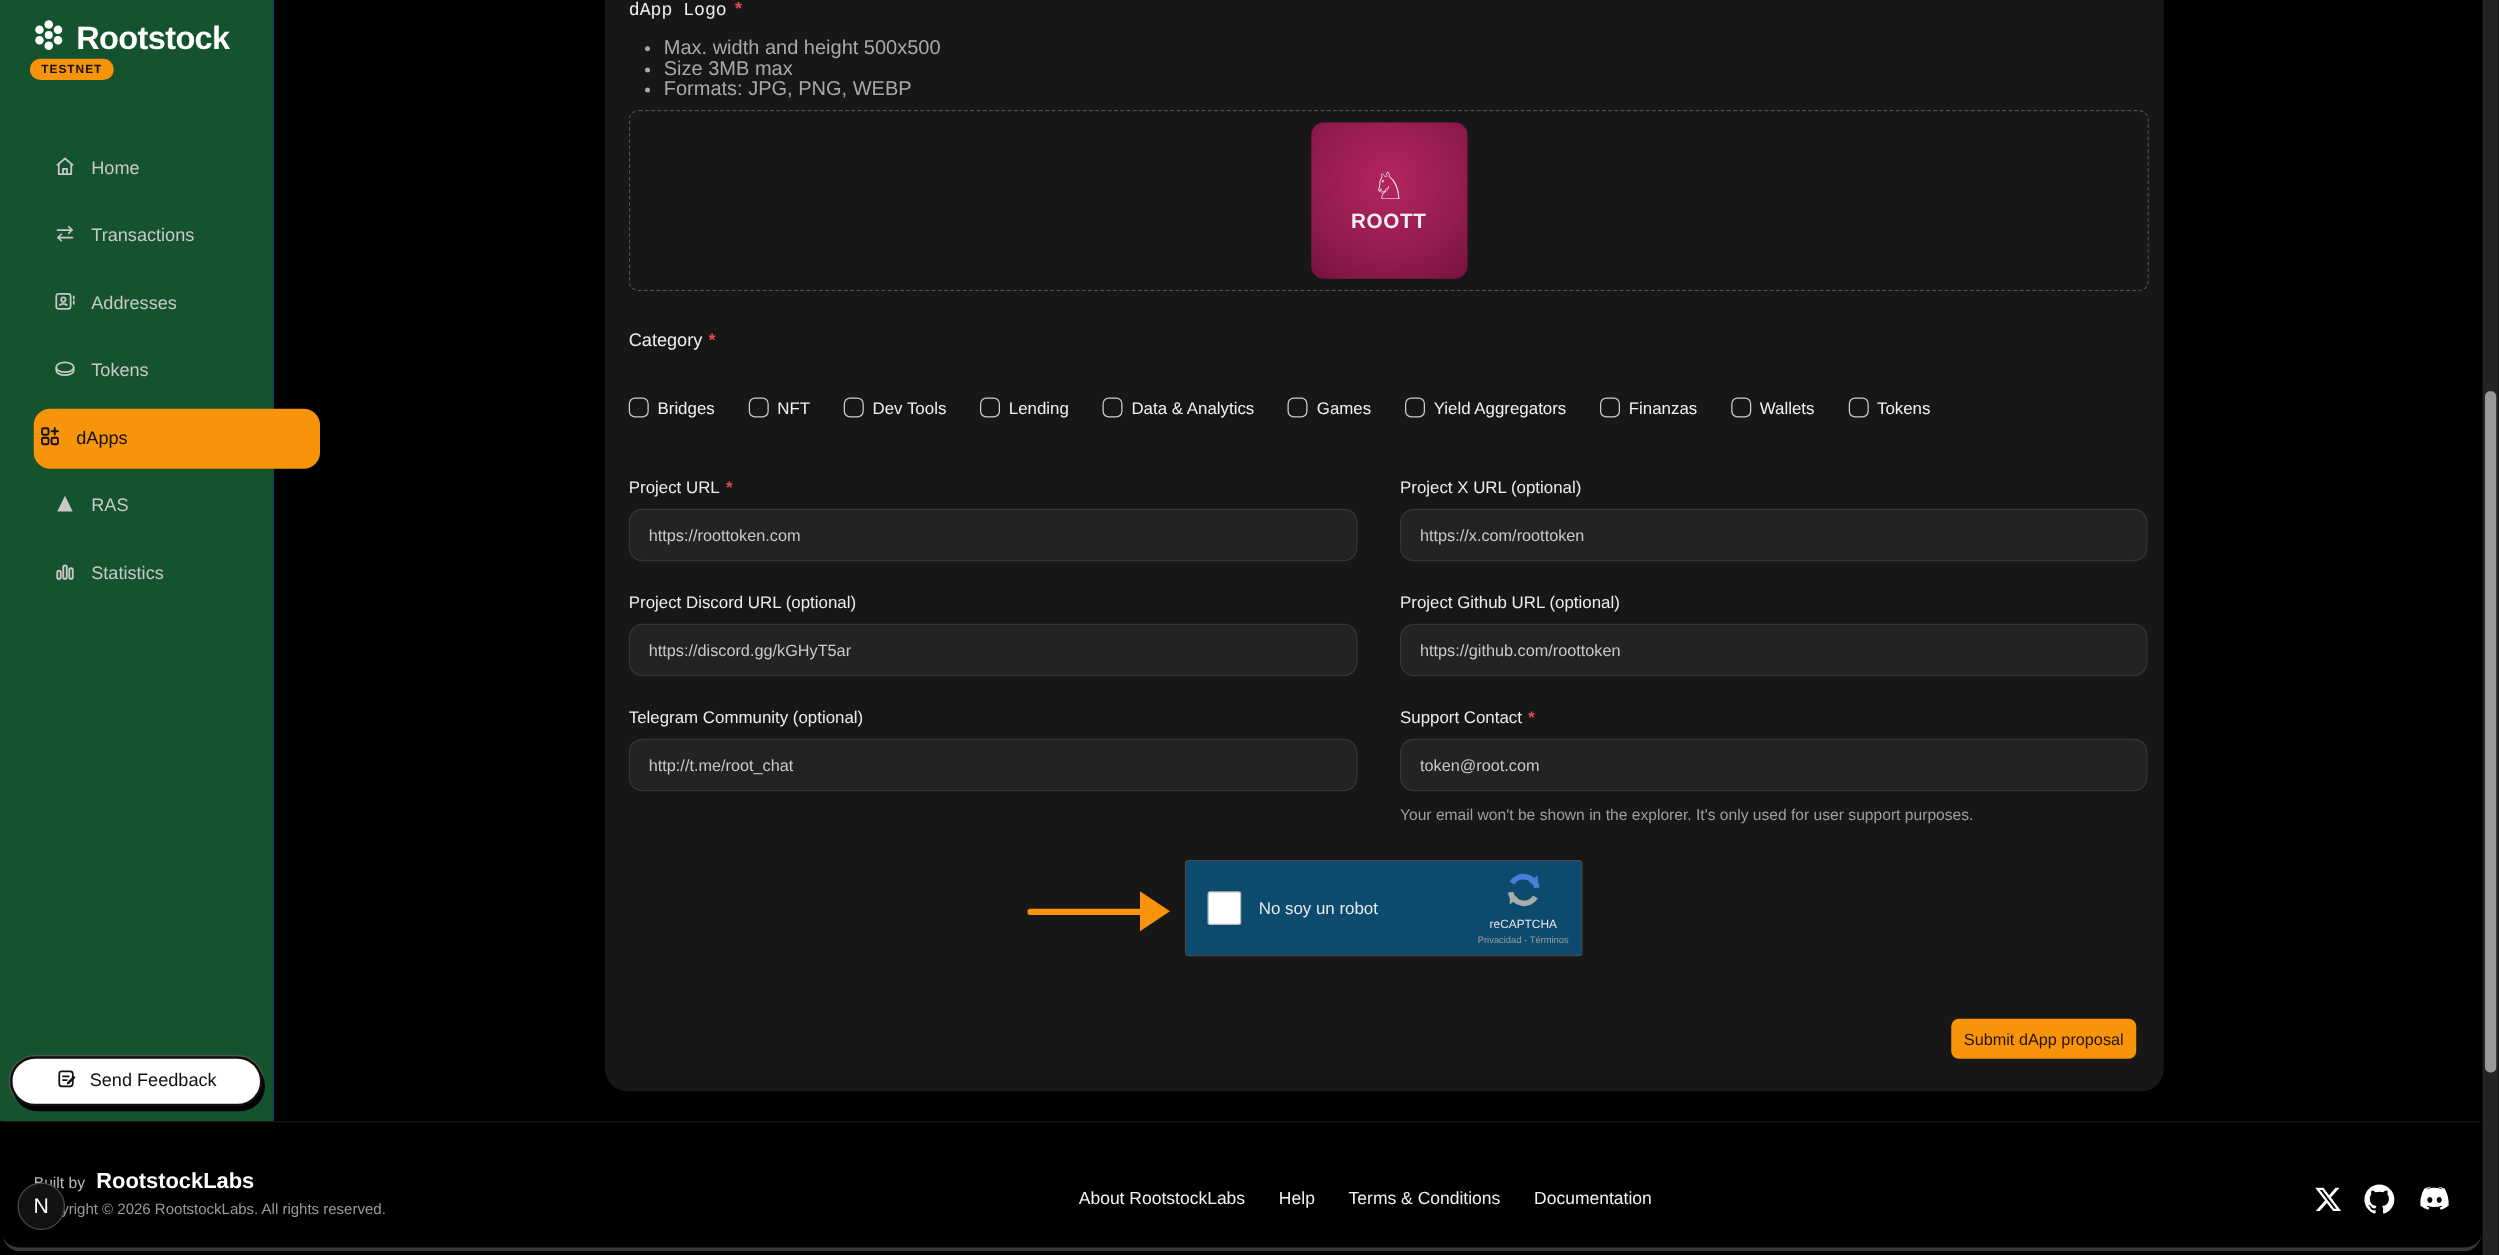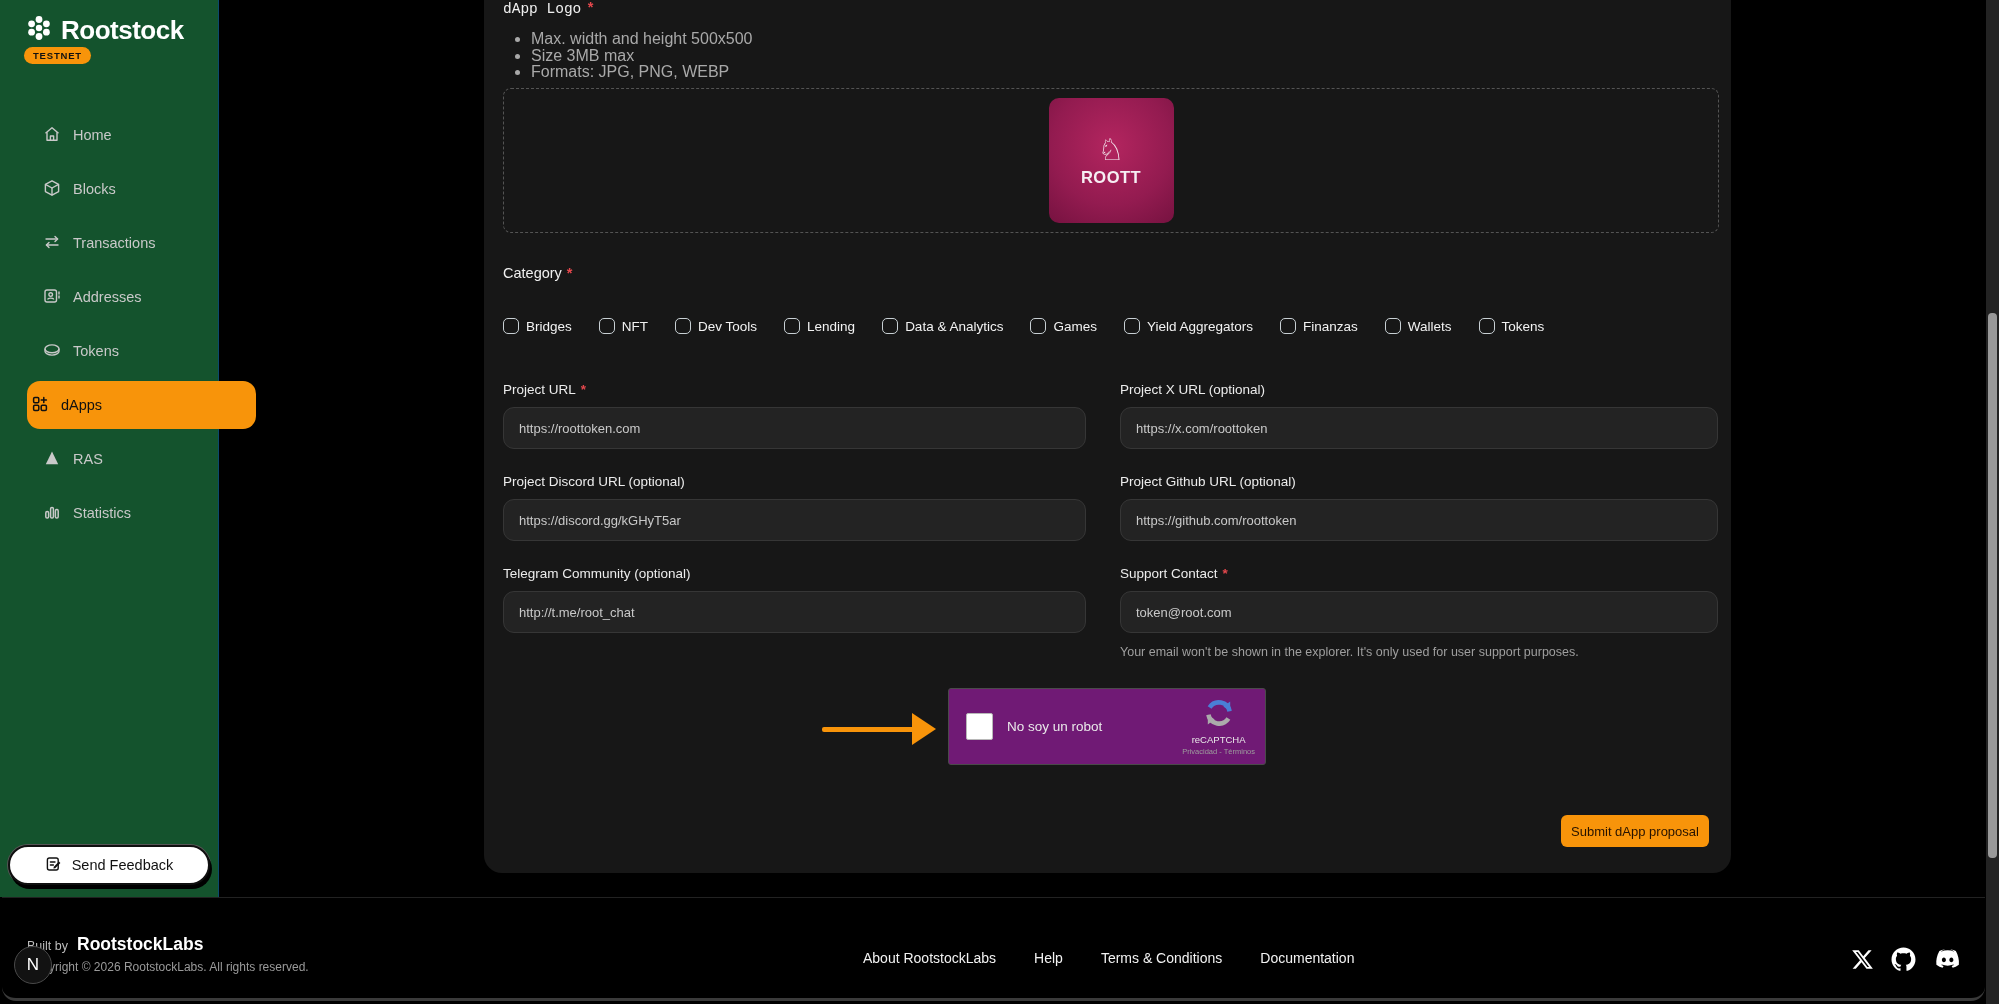--- a/index.html
+++ b/index.html
@@ -54,21 +54,21 @@
   .field { position:absolute; width:583px; }
   .field.right { width:598px; }
   .flabel { color:#ececec; font-size:13.5px; margin-bottom:10px; }
   .ti { width:100%; height:42px; background:#232323; border:1px solid #363636;
     border-radius:11px; padding:0 15px; color:#c9c9c9; font-size:13px;
     font-family:"Liberation Sans", sans-serif; outline:none; }
   .helper { color:#9f9f9f; font-size:12.5px; margin-top:12px; }
 
   
   #captcha { position:absolute; left:464px; top:688px; width:318px; height:77px;
-    background:#701a75; border:1px solid #4a4a4a; border-radius:3px;
+    background:#0c4a6e; border:1px solid #4a4a4a; border-radius:3px;
     display:flex; align-items:center; }
   #captcha .cbox { width:27px; height:27px; background:#fff; border-radius:2px;
     margin-left:17px; cursor:pointer; border:1px solid #b8b8b8; }
   #captcha .ctext { color:#eaeaea; font-size:13.5px; margin-left:14px; }
   .cap-right { margin-left:auto; margin-right:10px; display:flex; flex-direction:column;
     align-items:center; }
   .cap-brand { color:#e8e8e8; font-size:9.5px; margin-top:2px; }
   .cap-links { color:#9d9d9d; font-size:7.5px; margin-top:2px; }
 
   
@@ -88,21 +88,21 @@
     border-top:1px solid #222; border-bottom:3px solid #3a3a3a;
     border-radius:0 0 14px 14px; }
   .builtby { position:absolute; left:25px; top:36px; display:flex; align-items:baseline; gap:9px; }
   .builtby .bb { color:#bdbdbd; font-size:12.5px; }
   .builtby .co { color:#fff; font-size:17.5px; font-weight:600; }
   .copyright { position:absolute; left:25px; top:62px; color:#9a9a9a; font-size:12px; }
   #n-badge { position:absolute; left:12px; top:48px; width:38px; height:38px;
     border-radius:50%; background:#121212; border:1.5px solid #4a4a4a;
     display:flex; align-items:center; justify-content:center;
     color:#fff; font-size:17px; }
-  .flinks { position:absolute; left:861px; top:52px; display:flex; gap:38px; }
+  .flinks { position:absolute; left:861px; top:52px; display:flex; gap:27px; }
   .flinks span { color:#f2f2f2; font-size:14px; cursor:pointer; }
   .social { position:absolute; right:25px; top:48px; display:flex; gap:17px; align-items:center; }
   .social .sic { cursor:pointer; display:flex; }
 
   
   #sb-track { position:absolute; right:0; top:0; width:13px; height:1004px; background:#232323; }
   #sb-thumb { position:absolute; right:2px; top:313px; width:9px; height:545px;
     background:#999; border-radius:4px; }
 </style>
 </head>
@@ -130,28 +130,20 @@
   <div class="nav">
     <div class="nav-item">
       <span><svg width="18" height="18" viewBox="0 0 18 18" fill="none" stroke="currentColor" stroke-width="1.4" stroke-linejoin="round">
             <path d="M2.5 8.3 L9 2.8 L15.5 8.3"></path>
             <path d="M4 7.2 V15.2 H14 V7.2"></path>
             <path d="M7.4 15.2 V11 H10.6 V15.2"></path>
           </svg></span>
       <span>Home</span>
     </div>
     <div class="nav-item">
-      <span><svg width="18" height="18" viewBox="0 0 18 18" fill="none" stroke="currentColor" stroke-width="1.4" stroke-linejoin="round">
-            <path d="M9 1.8 L15.6 5.4 V12.6 L9 16.2 L2.4 12.6 V5.4 Z"></path>
-            <path d="M2.4 5.4 L9 9 L15.6 5.4"></path>
-            <path d="M9 9 V16.2"></path>
-          </svg></span>
-      <span>Blocks</span>
-    </div>
-    <div class="nav-item">
       <span><svg width="18" height="18" viewBox="0 0 18 18" fill="none" stroke="currentColor" stroke-width="1.4" stroke-linecap="round" stroke-linejoin="round">
             <path d="M3 6 H14.5"></path>
             <path d="M12 3.4 L14.6 6 L12 8.6"></path>
             <path d="M15 12 H3.5"></path>
             <path d="M6 9.4 L3.4 12 L6 14.6"></path>
           </svg></span>
       <span>Transactions</span>
     </div>
     <div class="nav-item">
       <span><svg width="18" height="18" viewBox="0 0 18 18" fill="none" stroke="currentColor" stroke-width="1.4" stroke-linejoin="round">

